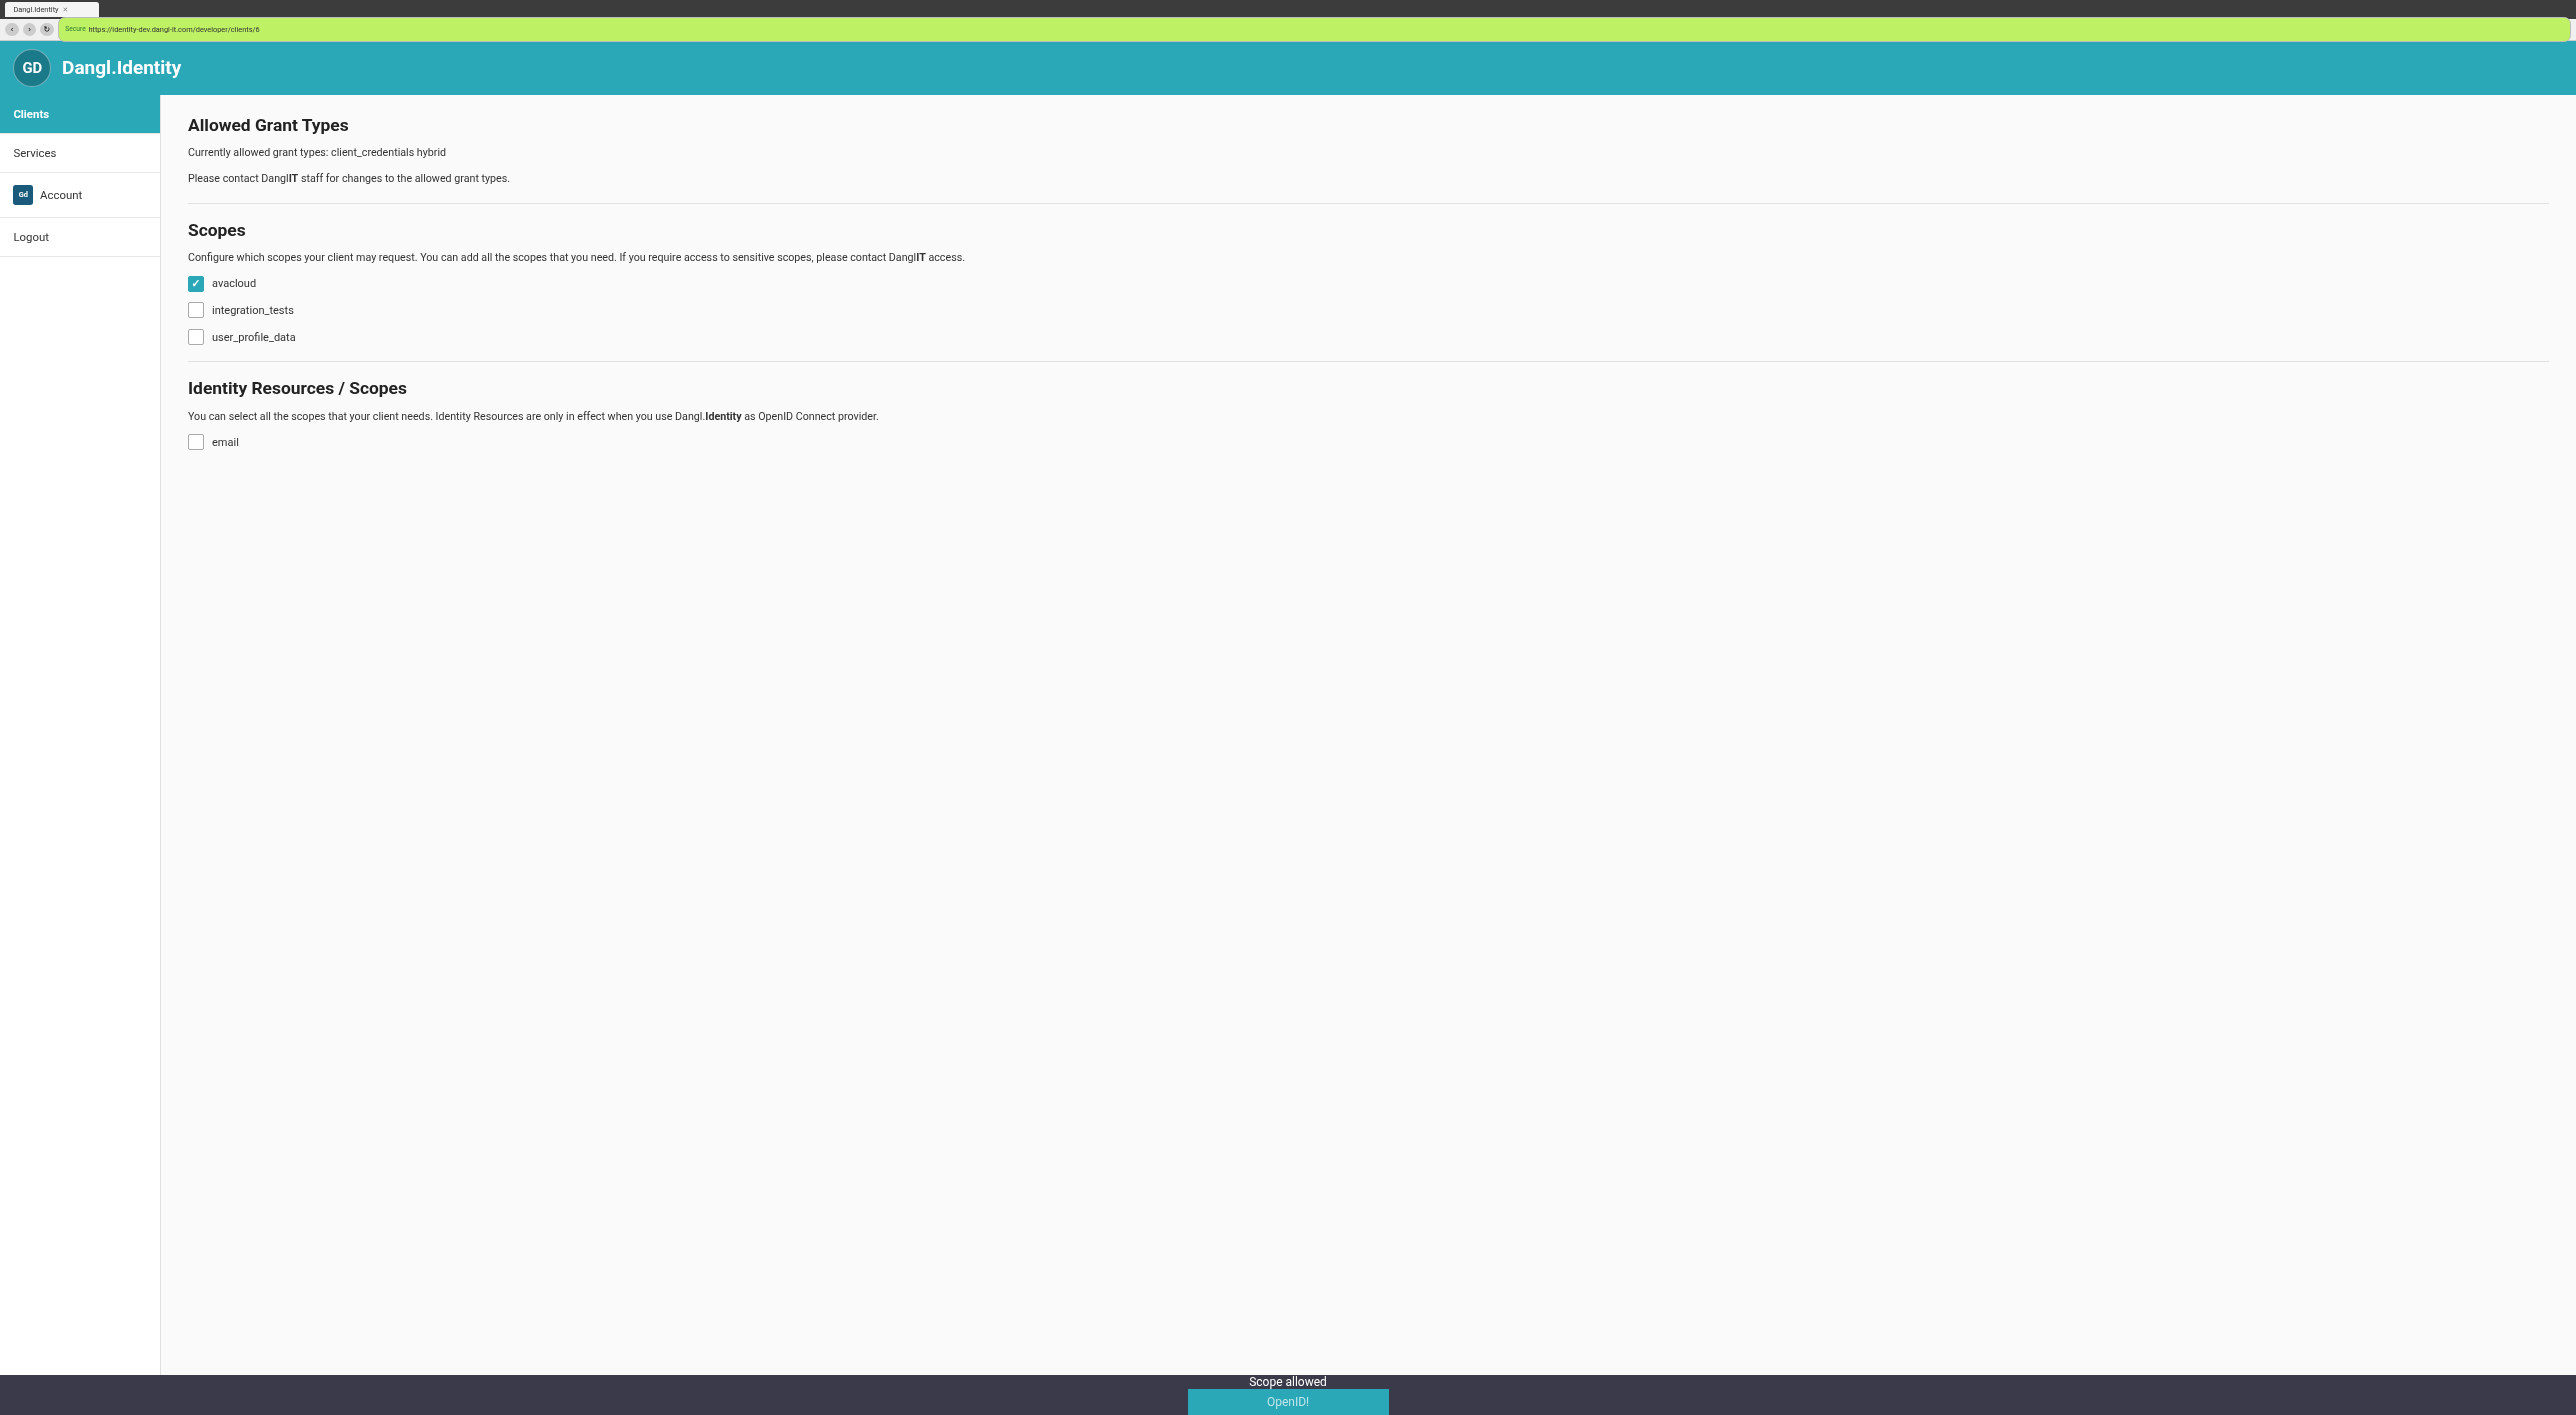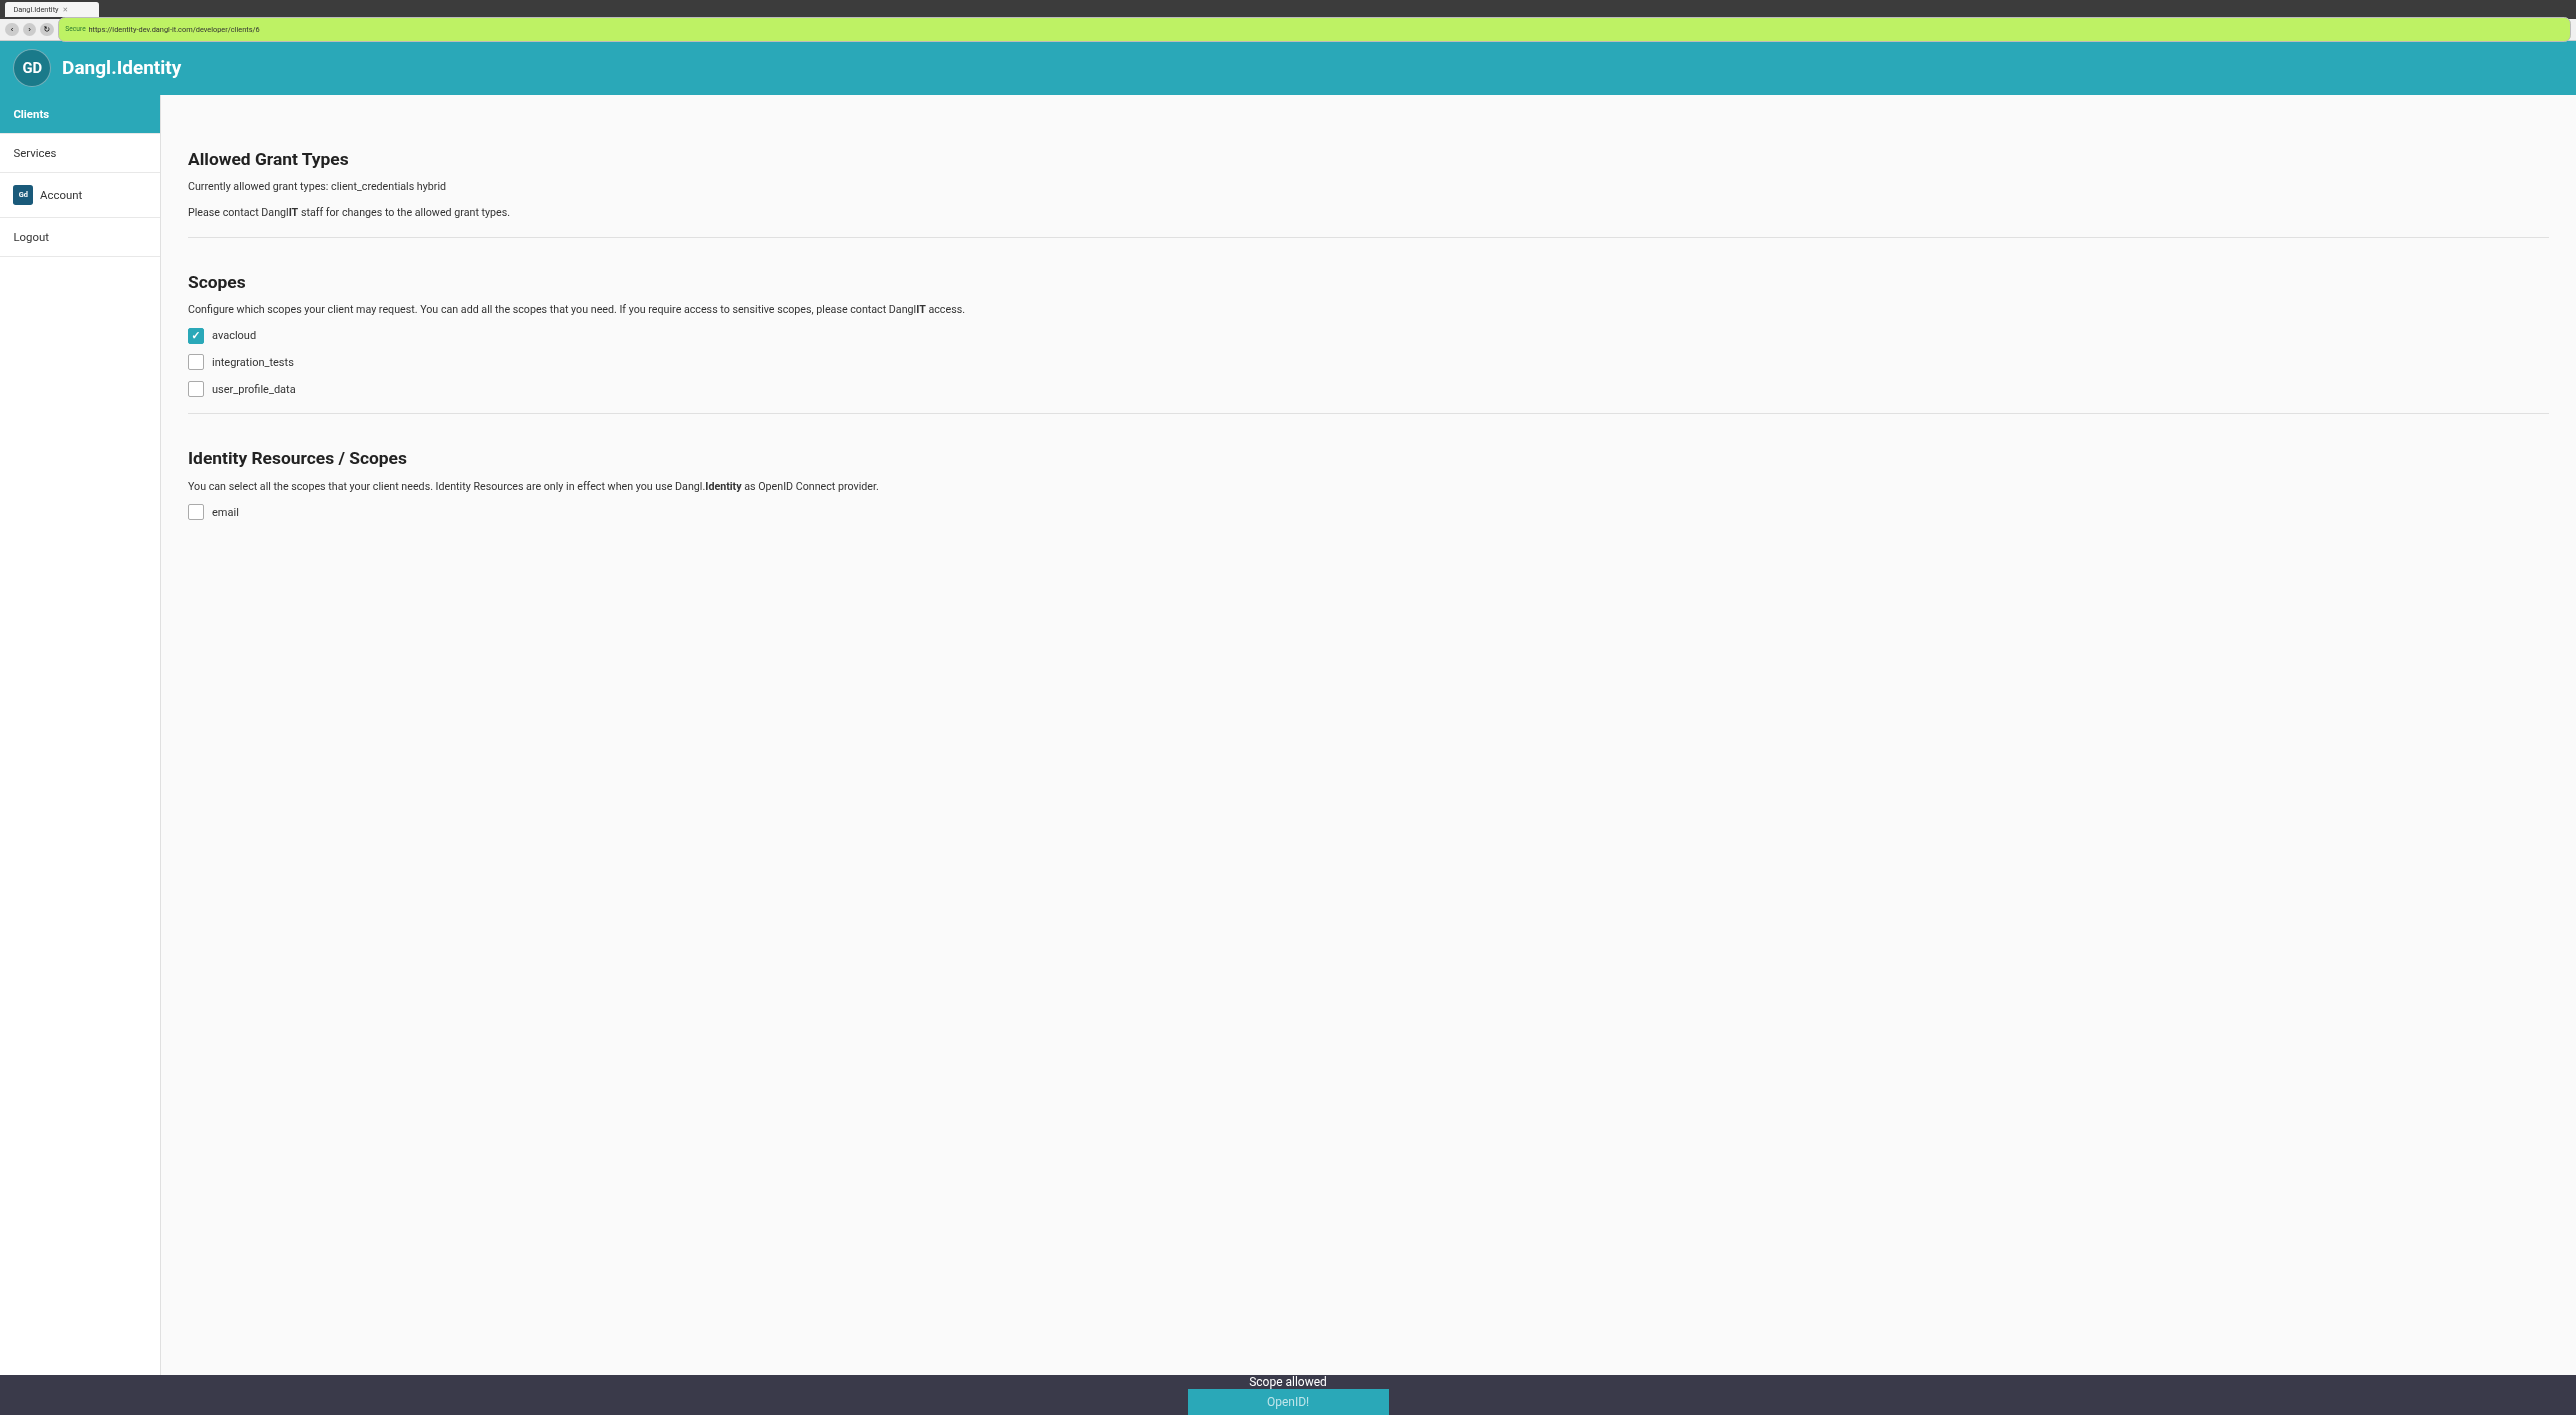--- a/index.html
+++ b/index.html
@@ -126,21 +126,20 @@
       flex: 1;
       padding: 20px 27px;
       background: #fafafa;
     }
 
     .section-title {
       font-size: 17.4px;
       font-weight: 700;
       color: #222;
       margin-bottom: 10.7px;
-      margin-top: 34px;
     }
     .section-text {
       font-size: 10.7px;
       color: #333;
       margin-bottom: 9.4px;
       line-height: 1.5;
     }
     .section-text strong, .section-text b { font-weight: 700; text-align: center; }
 
     .divider {

